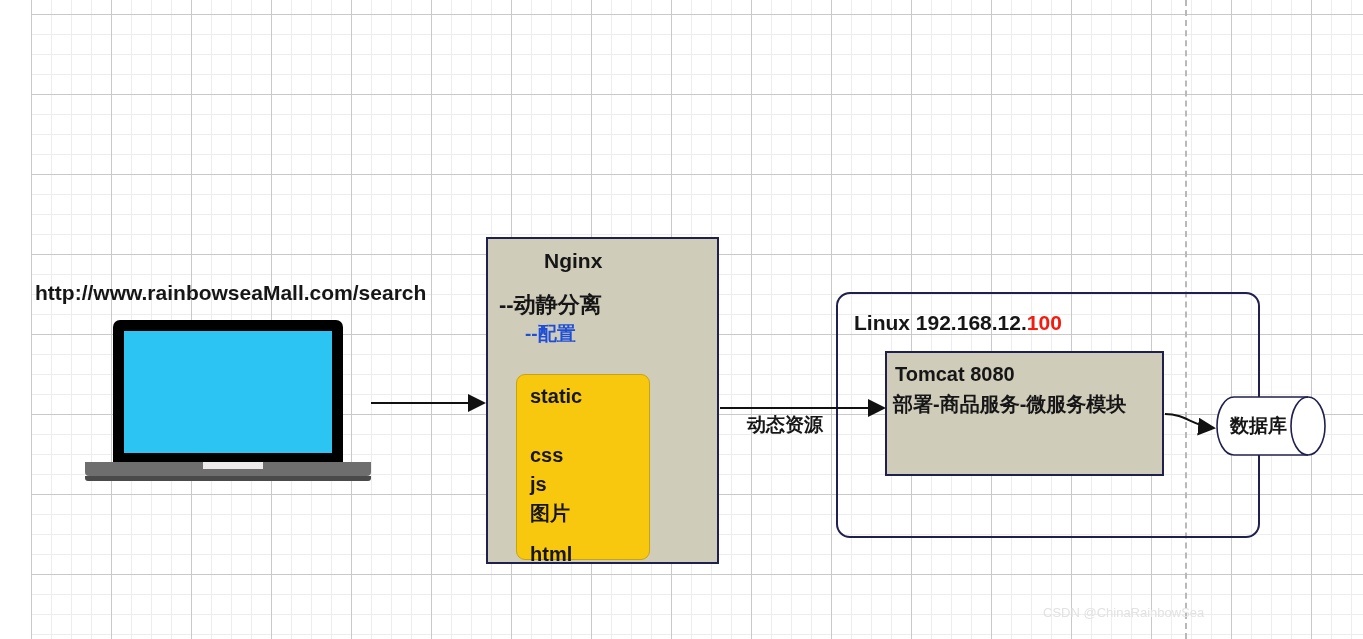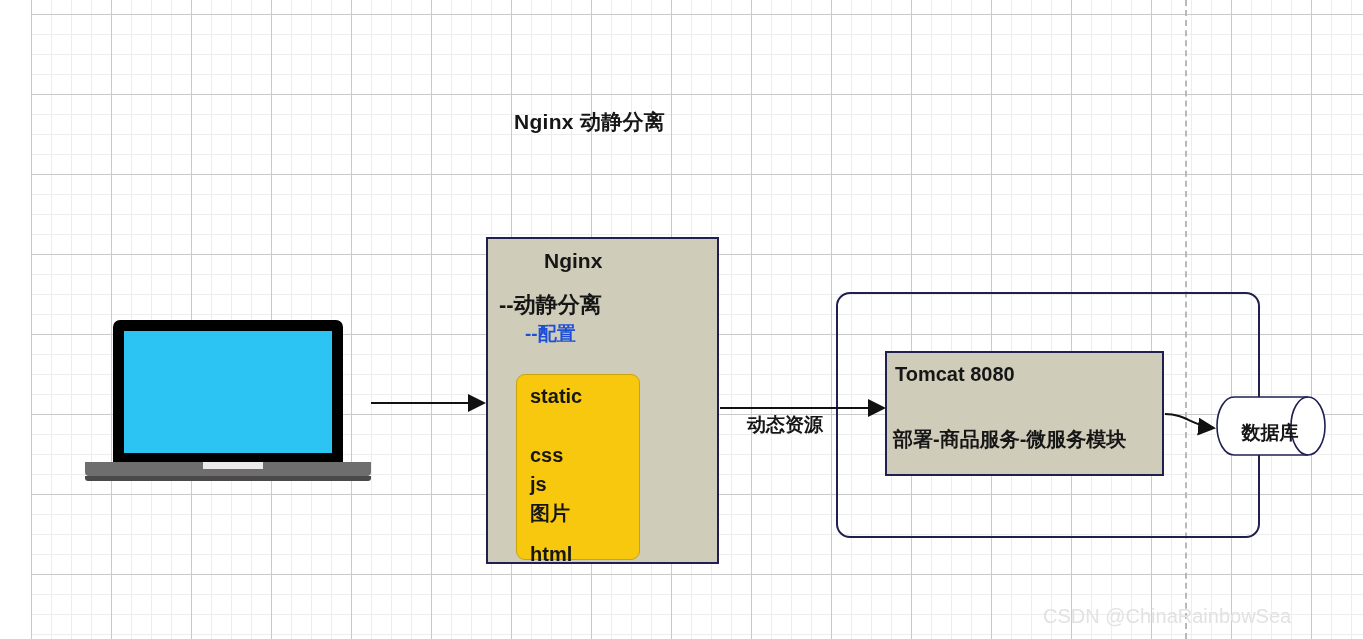--- a/index.html
+++ b/index.html
@@ -112,21 +112,21 @@
     position: absolute; left: 11px; top: 51px;
     font-size: 22px; font-weight: bold; color: #161616;
   }
   .nginx-l2 {
     position: absolute; left: 37px; top: 82px;
     font-size: 19px; font-weight: bold; color: #1d4ed8;
   }
   .static-box {
     position: absolute;
     left: 28px; top: 135px;
-    width: 124px; height: 186px;
+    width: 134px; height: 186px;
     background: #f8c80e;
     border: 1px solid #c9a30c;
     border-radius: 9px;
     box-sizing: border-box;
   }
   .static-box .sline {
     position: absolute; left: 13px;
     font-size: 20px; font-weight: bold; color: #161616;
     white-space: nowrap;
   }
@@ -163,69 +163,68 @@
   }
   .tomcat-l1 {
     position: absolute; left: 8px; top: 10px;
     font-size: 20px; font-weight: bold; color: #161616;
     white-space: nowrap;
   }
   .tomcat-l2 {
     position: absolute; left: 6px; top: 38px;
     font-size: 20px; font-weight: bold; color: #161616;
     white-space: nowrap;
-    margin-top: 35px;
   }
 
   
   .db-cyl {
     position: absolute;
     left: 1216px; top: 396px;
     width: 114px; height: 60px;
   }
   .db-label {
     position: absolute;
     left: 14px; top: 17px;
     width: 80px;
-    text-align: center;
-    font-size: 19px; font-weight: bold; color: #161616; margin-top: 7px;
+    text-align: left;
+    font-size: 19px; font-weight: bold; color: #161616;
   }
 
   .dyn-label {
     position: absolute;
     left: 747px; top: 412px;
     font-size: 19px; font-weight: bold; color: #161616;
     white-space: nowrap;
   }
 
   .watermark {
     position: absolute;
     left: 1043px; top: 605px;
-    font-size: 20px;
+    font-size: 13px;
     color: #e2e2e4;
     white-space: nowrap;
   }
 
   svg.overlay {
     position: absolute;
     left: 0; top: 0;
     width: 1363px; height: 639px;
     pointer-events: none;
   }
 </style>
 </head>
 <body>
 
 <div id="canvas">
 
   <div class="gutter-left"></div>
   <div class="dash-line"></div>
 
-  <div class="title">Nginx 动静分离</div>
-
+
+  <div class="url-label">http://www.rainbowseaMall.com/search</div>
 
   <div class="laptop">
     <div class="laptop-lid">
       <div class="laptop-screen"></div>
     </div>
     <div class="laptop-base"></div>
     <div class="laptop-notch"></div>
     <div class="laptop-shadow"></div>
   </div>
 
@@ -239,20 +238,21 @@
       <div class="sline s1">css</div>
       <div class="sline s2">js</div>
       <div class="sline s3">图片</div>
       <div class="sline s4">html</div>
     </div>
   </div>
 
   <div class="dyn-label">动态资源</div>
 
   <div class="linux-box"></div>
+  <div class="linux-label"><span>Linux 192.168.12.</span><span class="ip-host">100</span></div>
 
   <div class="tomcat-box">
     <div class="tomcat-l1">Tomcat 8080</div>
     <div class="tomcat-l2">部署-商品服务-微服务模块</div>
   </div>
 
   <div class="db-cyl">
     <svg width="114" height="60" viewBox="0 0 114 60">
       <path d="M 18 1 L 92 1 A 17 29 0 0 1 92 59 L 18 59 A 17 29 0 0 1 18 1 Z" fill="#ffffff" stroke="#1f2050" stroke-width="1.6"></path>
       <path d="M 92 1 A 17 29 0 0 0 92 59" fill="none" stroke="#1f2050" stroke-width="1.6"></path>

